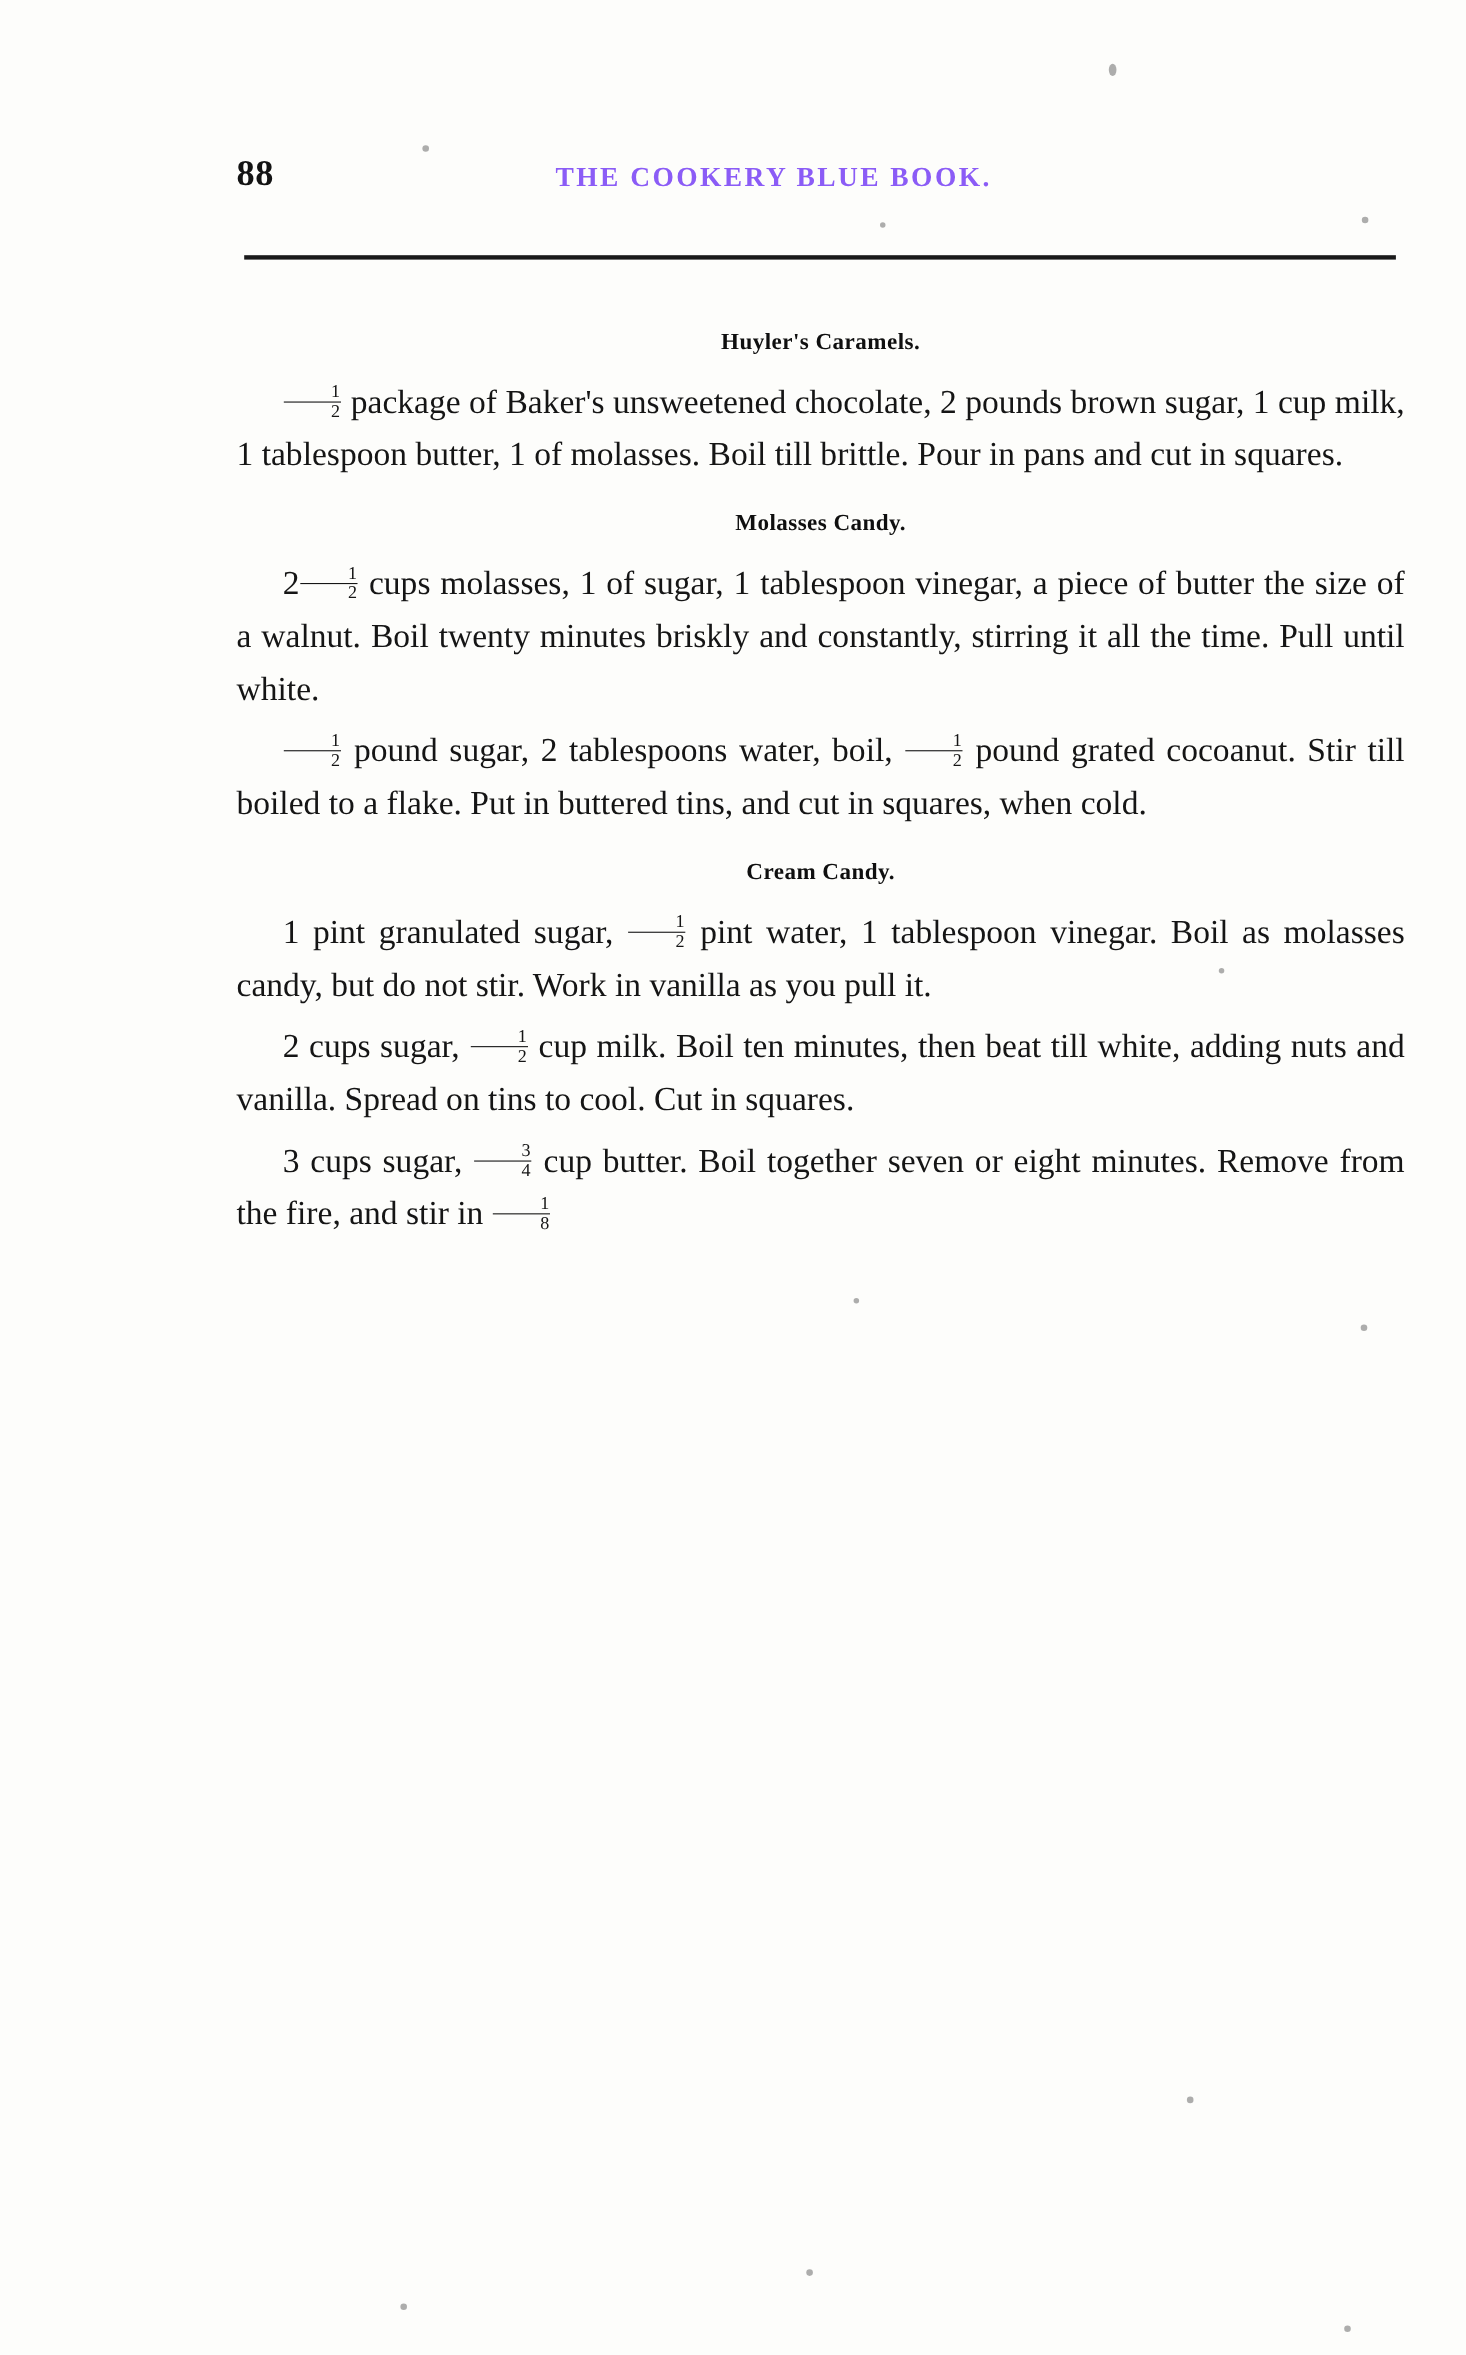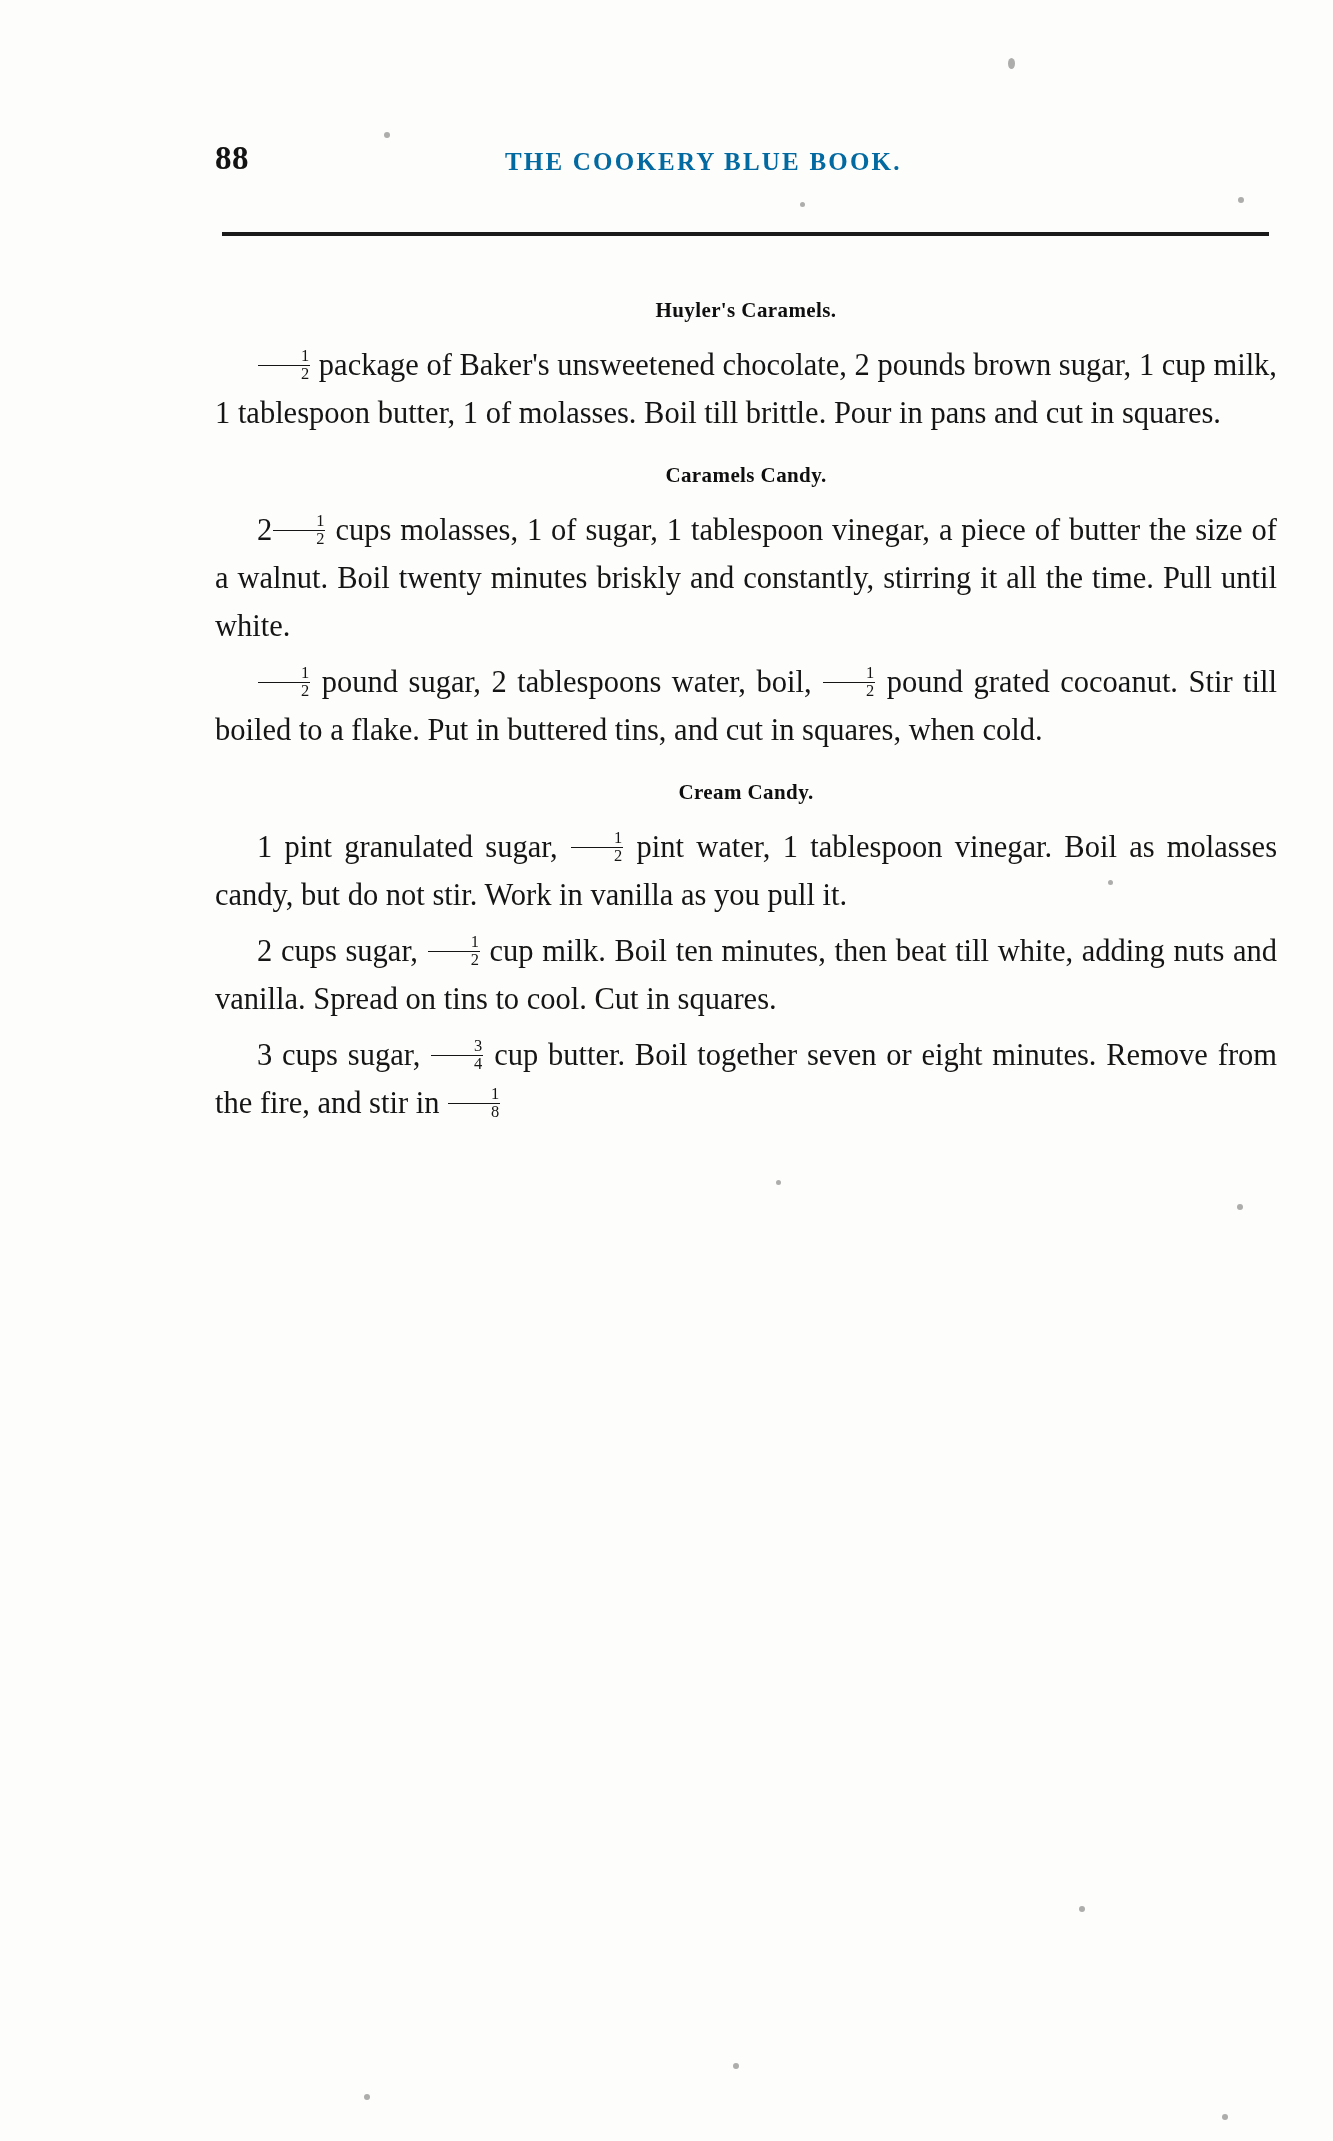--- a/index.html
+++ b/index.html
@@ -44,21 +44,21 @@
     color: #131313;
   }
 
   .running-head {
     position: absolute;
     left: 290px;
     top: 8px;
     font-size: 25px;
     font-weight: 700;
     letter-spacing: 2.2px;
-    color: #0369a1;
+    color: #8b5cf6;
     white-space: nowrap;
   }
 
   .rule {
     position: absolute;
     left: 222px;
     top: 232px;
     width: 1047px;
     height: 0;
     border-top: 4px solid #1a1a1a;
@@ -135,21 +135,21 @@
 
   <div class="rule"></div>
 
   <div class="content">
 
   <div class="recipe">
         <div class="recipe-title">Huyler's Caramels.</div>
         <div class="recipe-body"><span class="frac"><span class="num">1</span><span class="den">2</span></span> package of Baker's unsweetened chocolate, 2 pounds brown sugar, 1 cup milk, 1 tablespoon butter, 1 of molasses.  Boil till brittle.  Pour in pans and cut in squares.</div>
       </div>
       <div class="recipe">
-        <div class="recipe-title">Caramels Candy.</div>
+        <div class="recipe-title">Molasses Candy.</div>
         <div class="recipe-body">2<span class="frac"><span class="num">1</span><span class="den">2</span></span> cups molasses, 1 of sugar, 1 tablespoon vinegar, a piece of butter the size of a walnut.  Boil twenty minutes briskly and constantly, stirring it all the time.  Pull until white.</div>
       </div>
       <div class="recipe">
         <div class="recipe-body"><span class="frac"><span class="num">1</span><span class="den">2</span></span> pound sugar, 2 tablespoons water, boil, <span class="frac"><span class="num">1</span><span class="den">2</span></span> pound grated cocoanut.  Stir till boiled to a flake.  Put in buttered tins, and cut in squares, when cold.</div>
       </div>
       <div class="recipe">
         <div class="recipe-title">Cream Candy.</div>
         <div class="recipe-body">1 pint granulated sugar, <span class="frac"><span class="num">1</span><span class="den">2</span></span> pint water, 1 tablespoon vinegar.  Boil as molasses candy, but do not stir.  Work in vanilla as you pull it.</div>
       </div>
       <div class="recipe">

